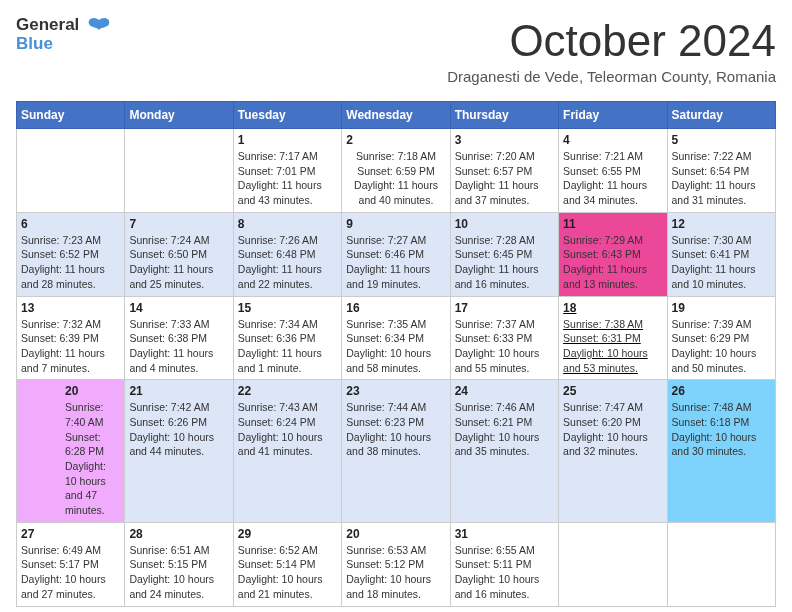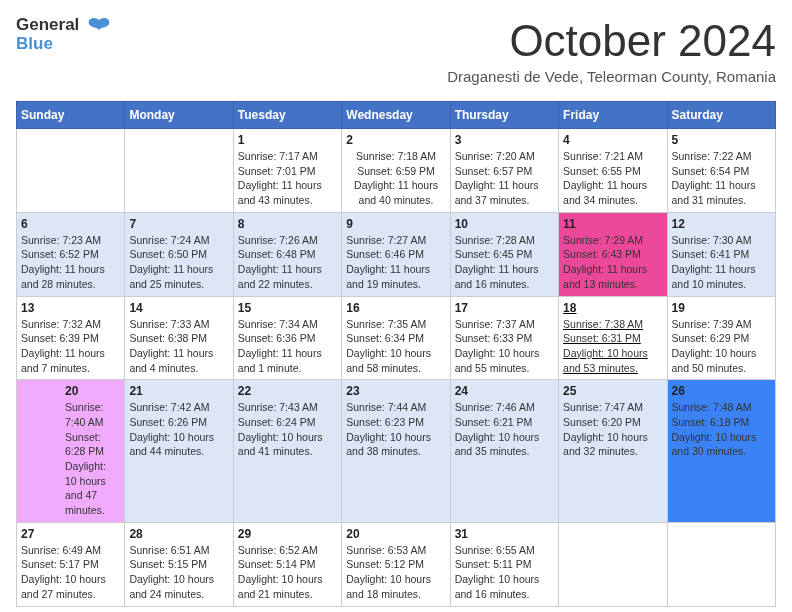--- a/index.html
+++ b/index.html
@@ -262,21 +262,21 @@
           <div class="day-info" style="white-space: pre-line;">Sunrise: 7:46 AM
 Sunset: 6:21 PM
 Daylight: 10 hours and 35 minutes.</div>
         </td>
         <td style="background: rgb(220, 230, 247);">
           <div class="day-number">25</div>
           <div class="day-info" style="white-space: pre-line;">Sunrise: 7:47 AM
 Sunset: 6:20 PM
 Daylight: 10 hours and 32 minutes.</div>
         </td>
-        <td style="background: #3b82f6; margin-top: 12px;">
+        <td style="background: #7dd3fc; margin-top: 12px;">
           <div class="day-number">26</div>
           <div class="day-info" style="white-space: pre-line;">Sunrise: 7:48 AM
 Sunset: 6:18 PM
 Daylight: 10 hours and 30 minutes.</div>
         </td>
       </tr>
       <tr>
         <td style="background: rgb(255, 255, 255);">
           <div class="day-number">27</div>
           <div class="day-info" style="white-space: pre-line;">Sunrise: 6:49 AM

